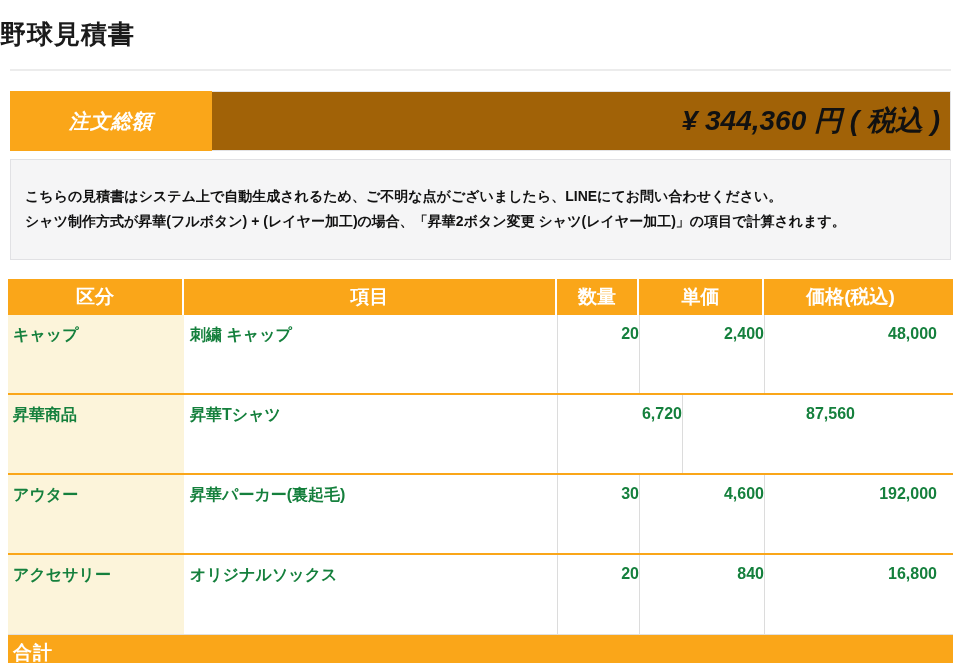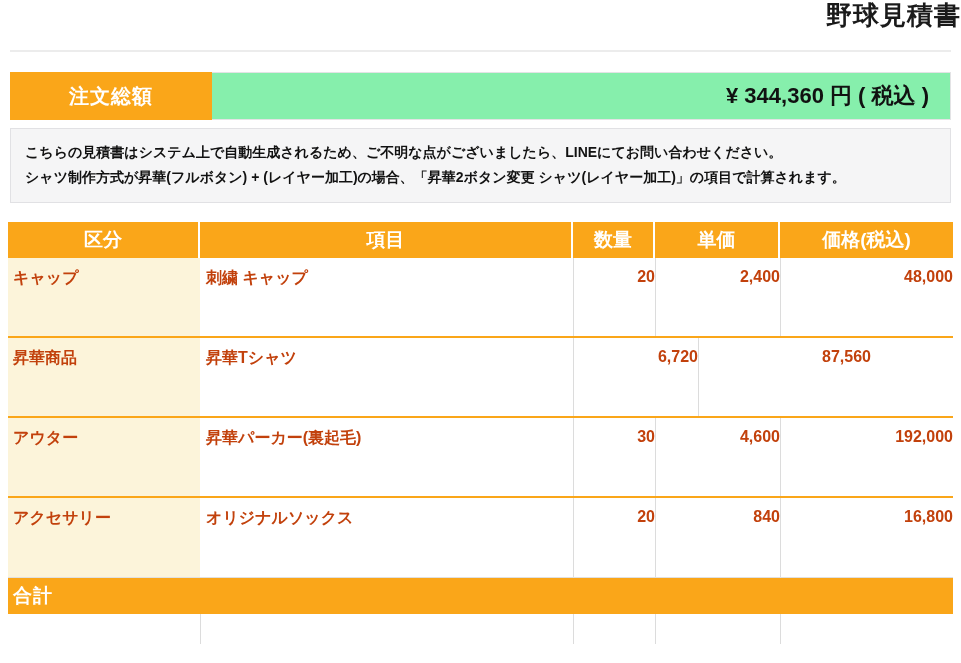--- a/index.html
+++ b/index.html
@@ -5,69 +5,69 @@
   * { box-sizing: border-box; }
   html, body { margin: 0; padding: 0; background: #ffffff; }
   body {
     width: 961px; height: 663px; overflow: hidden;
     font-family: "Liberation Sans", "DejaVu Sans", sans-serif;
     color: #1a1a1a;
   }
   .page { position: relative; width: 961px; height: 663px; }
 
   
-  .doc-header { text-align: right; }
+  .doc-header { padding-top: 19px; text-align: left; }
   .doc-title { margin: 0; font-size: 26px; font-weight: 700; line-height: 1.2; letter-spacing: 1px; }
   .title-divider { margin: 19px 10px 0 10px; border: 0; border-top: 2px solid #ececec; }
 
   
   .summary-bar {
-    position: relative; margin: 20px 10px 0 10px; height: 48px;
-    background: #86efac; border: 1px solid #e3e3e5;
+    position: relative; margin: 20px 10px 0 10px; height: 60px;
+    background: #a16207; border: 1px solid #e3e3e5; font-style: italic;
   }
   .summary-label {
     position: absolute; left: -1px; top: -1px; bottom: -1px; width: 202px;
     background: #FAA619; color: #ffffff; font-size: 20px; font-weight: 700;
     display: flex; align-items: center; justify-content: center; letter-spacing: 1px;
   }
   .summary-amount {
-    position: absolute; right: 21px; top: 0; bottom: 0;
+    position: absolute; right: 10px; top: 0; bottom: 0;
     display: flex; align-items: center;
-    font-size: 22px; font-weight: 700; color: #111111;
+    font-size: 28px; font-weight: 700; color: #111111;
   }
 
   
   .notice-box {
-    margin: 8px 10px 0 10px; padding: 11px 14px;
+    margin: 8px 10px 0 10px; padding: 24px 14px;
     background: #f5f5f6; border: 1px solid #e1e1e4;
     font-size: 14px; font-weight: 700; line-height: 1.8; color: #111111;
   }
 
   
   .quote-table { margin: 19px 8px 0 8px; width: 945px; }
   .t-head {
     display: flex; height: 36px; background: #FAA619;
     color: #ffffff; font-size: 19px; font-weight: 700;
   }
   .t-head .th {
     display: flex; align-items: center; justify-content: center;
     border-right: 2px solid #ffffff; height: 100%;
   }
   .t-head .th:last-child { border-right: 0; }
 
-  .w-cat  { width: 192px; }
+  .w-cat  { width: 176px; }
   .w-item { width: 373px; }
   .w-qty  { width: 82px; }
   .w-unit { width: 125px; }
   .w-price{ width: 173px; }
 
   .t-row {
     display: flex; height: 80px;
     border-bottom: 2px solid #FAA619;
-    font-size: 16px; font-weight: 700; color: #c2410c;
+    font-size: 16px; font-weight: 700; color: #15803d;
   }
   .t-row.last { border-bottom: 1px solid #e0e0e0; }
   .t-row .td { padding-top: 10px; }
   .td-cat  { background: #FCF4DA; padding-left: 5px; }
   .td-item { padding-left: 6px; }
   .td-qty, .td-unit, .td-price { text-align: right; border-left: 1px solid #dcdcdc; }
 
   .t-total {
     display: flex; align-items: center; height: 36px;
     background: #FAA619; color: #ffffff; font-weight: 700;

